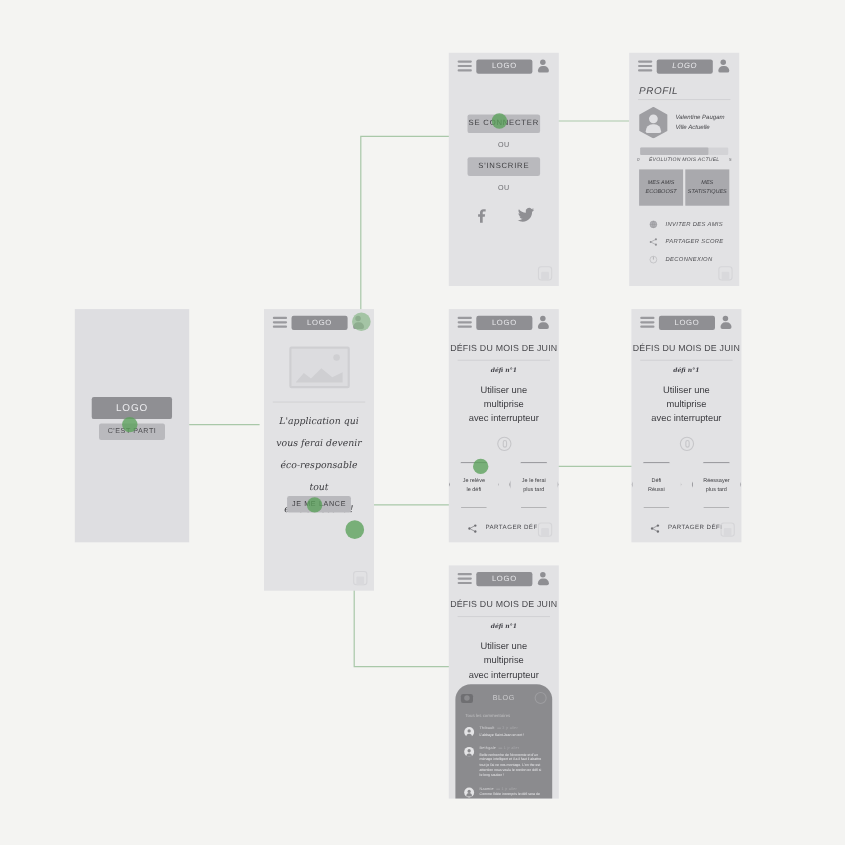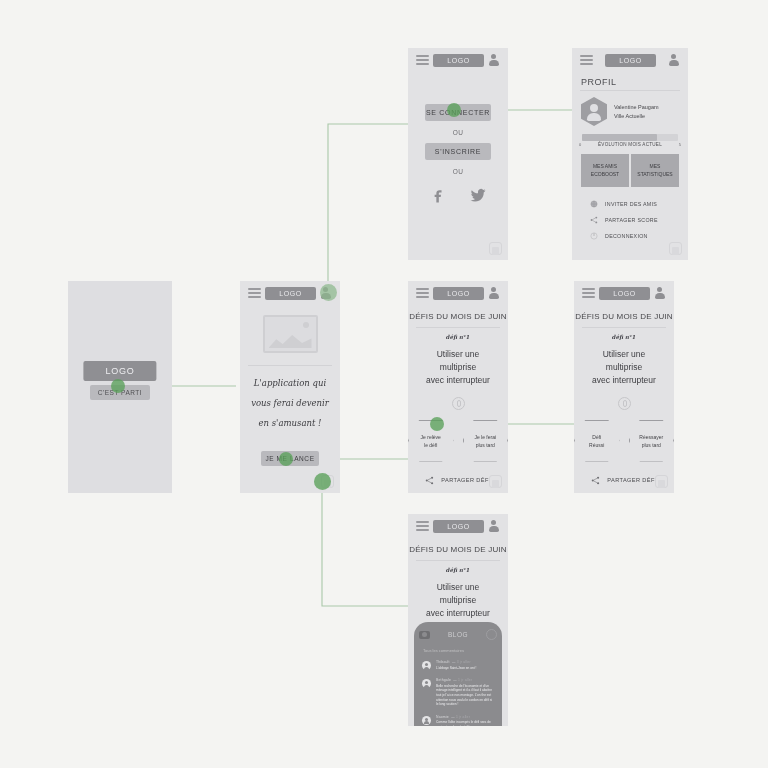--- a/index.html
+++ b/index.html
@@ -193,21 +193,21 @@
       </span>
       <span>
         <svg width="18" height="18" viewBox="0 0 24 24">
             <path fill="#8f8f93" d="M22 5.9c-.7.3-1.5.6-2.3.7.8-.5 1.5-1.3 1.8-2.3-.8.5-1.7.8-2.6 1A4 4 0 0 0 12 8.9c0 .3 0 .6.1.9-3.4-.2-6.4-1.8-8.4-4.3-.4.6-.6 1.3-.6 2.1 0 1.4.7 2.6 1.8 3.3-.7 0-1.3-.2-1.8-.5 0 2 1.4 3.6 3.2 4-.3.1-.7.1-1.1.1-.3 0-.5 0-.8-.1.5 1.6 2 2.8 3.8 2.8a8.1 8.1 0 0 1-5 1.7H2a11.4 11.4 0 0 0 6.2 1.8c7.4 0 11.4-6.1 11.4-11.4v-.5c.8-.6 1.5-1.3 2-2.1z"></path>
           </svg>
       </span>
     </div>
     <div class="corner-icon"></div>
   </div>
 
-  <div class="screen" style="left:572px;top:48px;width:116px;height:212px;">
+  <div class="screen" style="left:572px;top:48px;width:100px;height:212px;font-style:italic;">
     <div class="navbar">
       <div class="burger">
           <i></i>
           <i></i>
           <i></i>
         </div>
       <div class="logo-badge">LOGO</div>
       <div class="person"></div>
     </div>
     <div class="ptitle">PROFIL</div>
@@ -259,38 +259,39 @@
         <svg width="8" height="8" viewBox="0 0 16 16">
           <circle cx="8" cy="8" r="6.2" fill="none" stroke="#b0b0b4" stroke-width="1"></circle>
           <path d="M8 2.6V8" stroke="#8f8f93" stroke-width="1" fill="none"></path>
         </svg>
         <span>DECONNEXION</span>
       </div>
     </div>
     <div class="corner-icon"></div>
   </div>
 
-  <div class="screen" style="left:240px;top:281px;width:100px;height:212px;">
+  <div class="screen" style="left:240px;top:281px;width:100px;height:256px;">
     <div class="navbar">
       <div class="burger">
           <i></i>
           <i></i>
           <i></i>
         </div>
       <div class="logo-badge">LOGO</div>
       <div class="person"></div>
     </div>
     <div class="imgph">
       <div class="sun"></div>
       <div class="mt"></div>
     </div>
     <div class="hr" style="margin-top:12px;"></div>
     <div class="tagline" style="margin-top:8px;">
       <div>L'application qui</div>
       <div>vous ferai devenir</div>
+      <div>éco-responsable tout</div>
       <div>en s'amusant !</div>
     </div>
     <div class="home-cta" style="top:170px;">JE ME LANCE</div>
     <div class="corner-icon"></div>
   </div>
 
   <div class="screen" style="left:408px;top:281px;width:100px;height:212px;">
     <div class="navbar">
       <div class="burger">
           <i></i>

